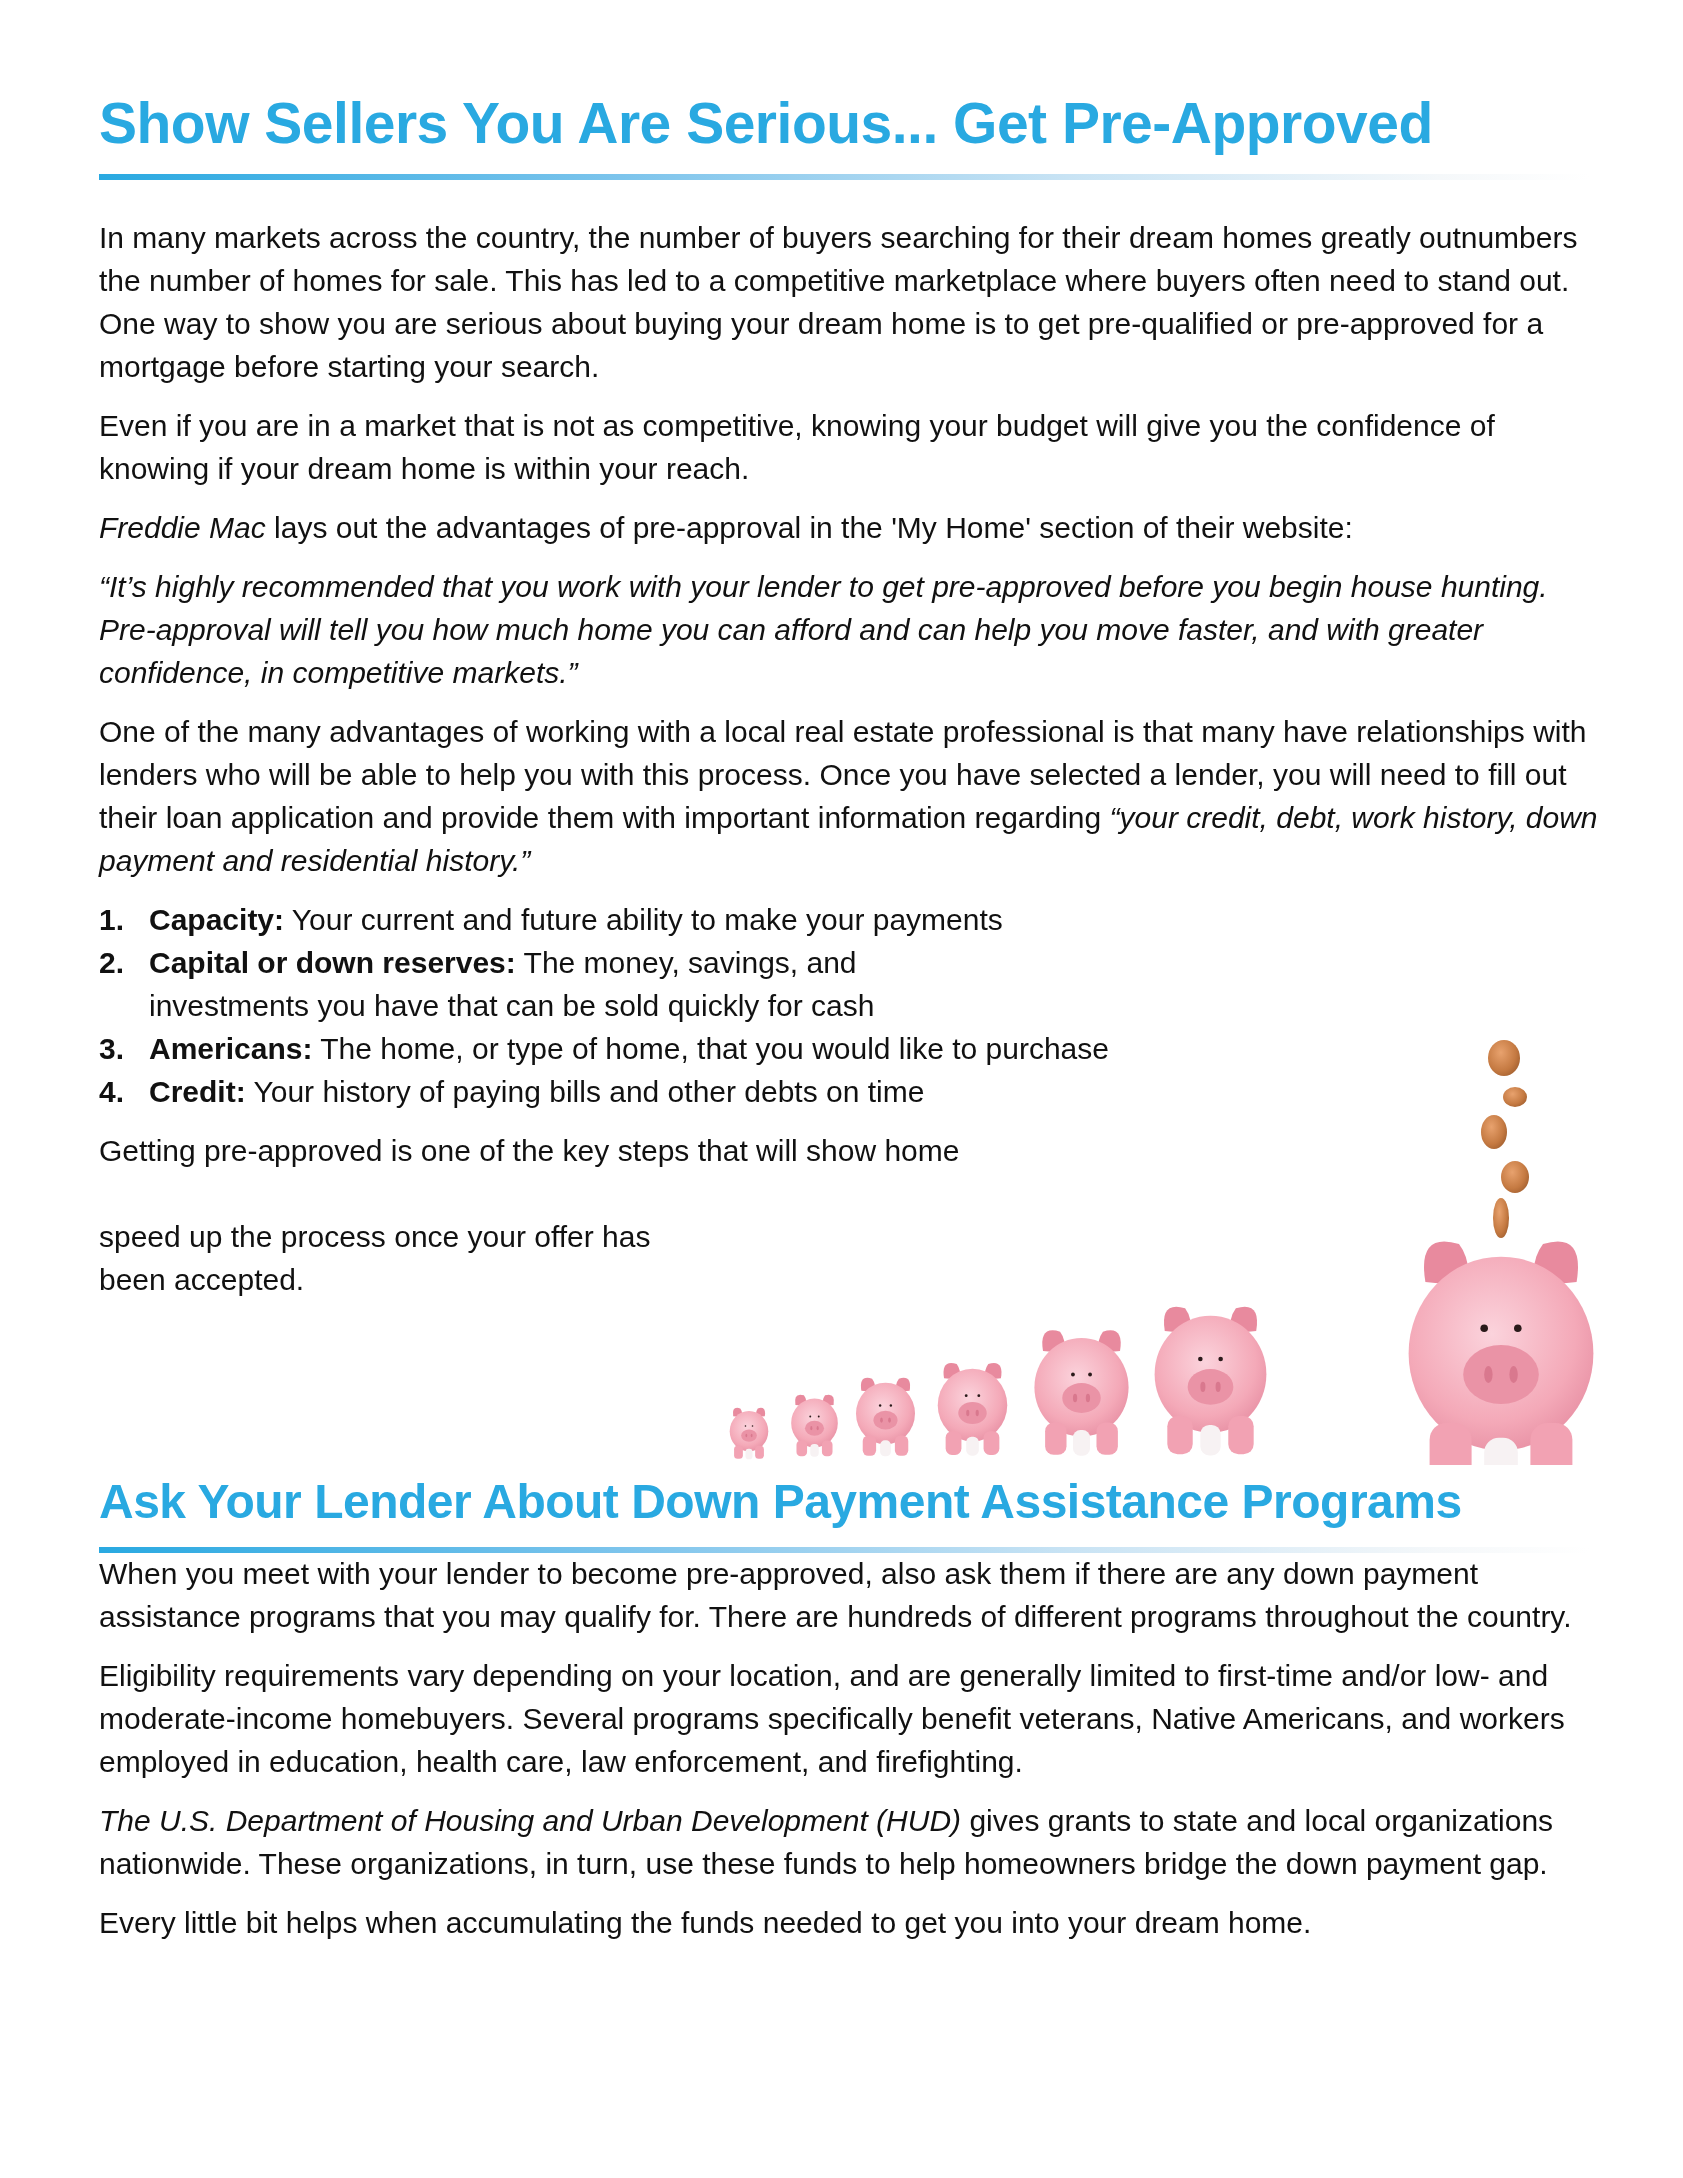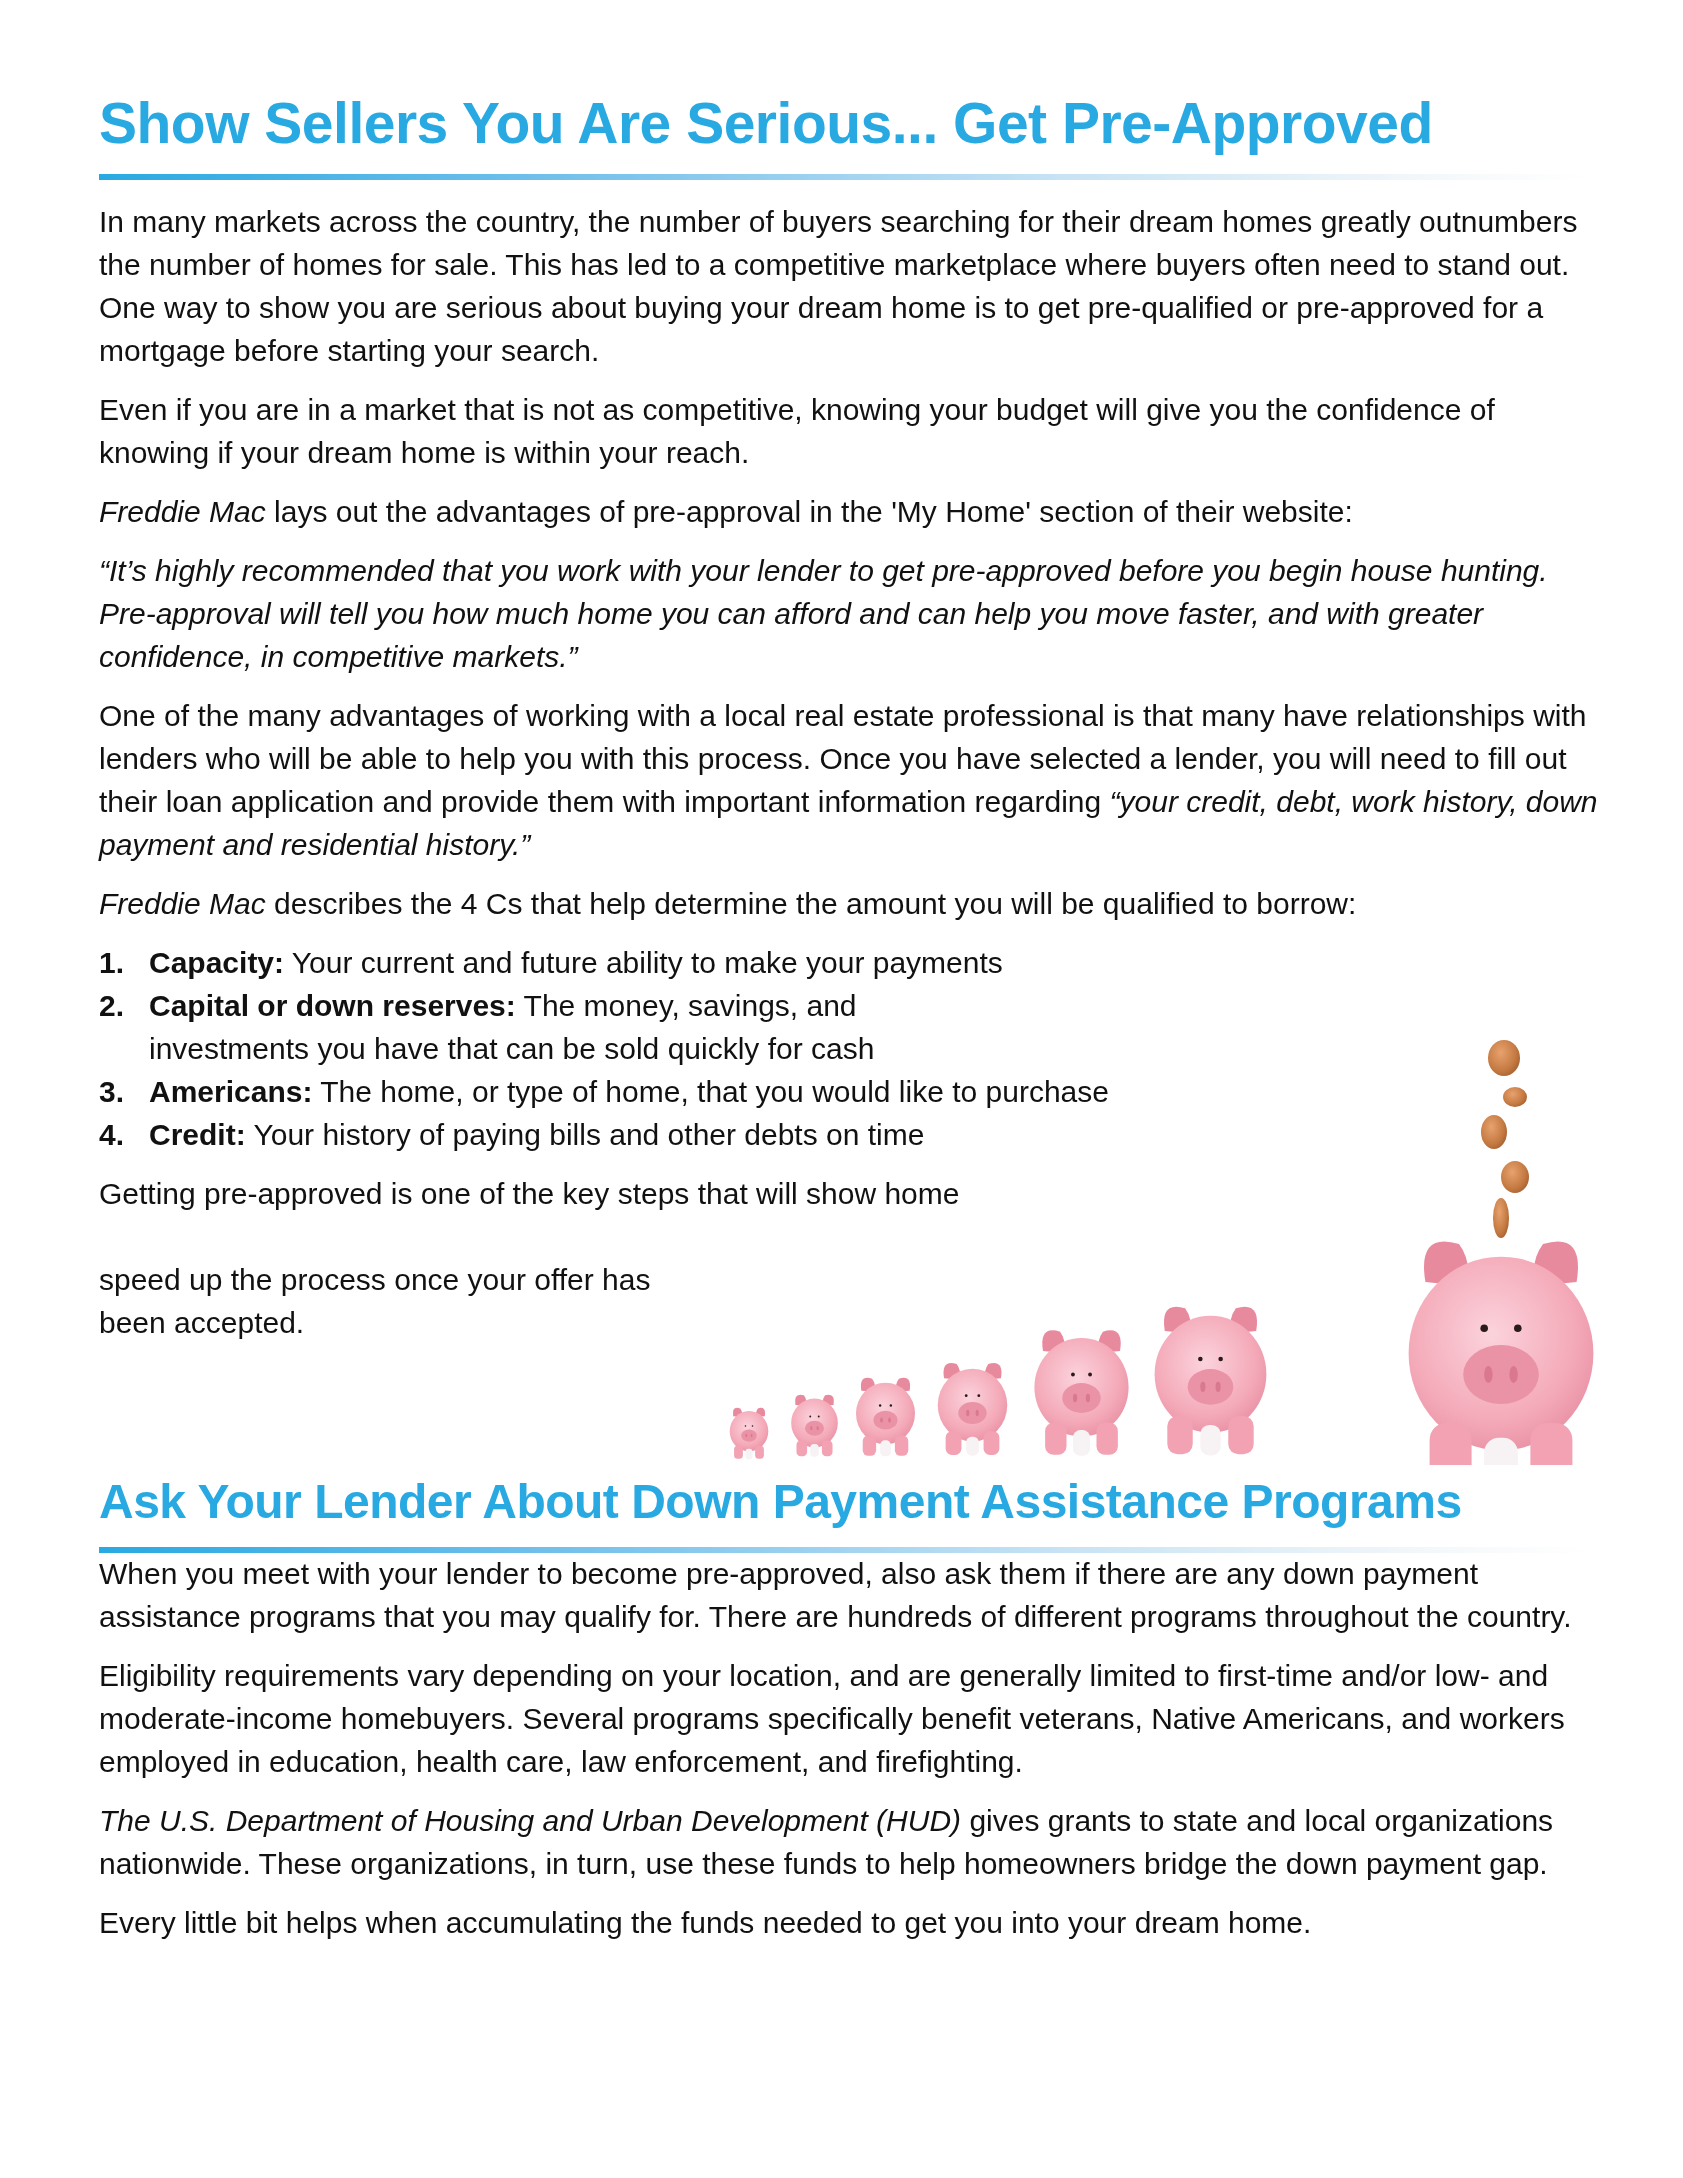--- a/index.html
+++ b/index.html
@@ -11,21 +11,21 @@
              color: #29a9e1; font-size: 54px; letter-spacing: -0.5px; white-space: nowrap; line-height: 1; }
   .heading.h1 { top: 95px; font-size: 57px; }
   .heading.h2 { top: 1478px; font-size: 48px; }
   .rule { position: absolute; left: 99px; width: 1490px; height: 6px;
           background: linear-gradient(to right, #29a9e1 0%, #7cc4ec 35%, #c8e3f4 65%, #f5f8fa 90%, #ffffff 100%); }
   .rule.r1 { top: 174px; }
   .rule.r2 { top: 1547px; }
 
   .body-text { position: absolute; left: 99px; width: 1505px; font-size: 30px; line-height: 43px; }
   .body-text p { margin: 0 0 16px 0; }
-  .block1 { top: 200px; }
+  .block1 { top: 216px; }
   .block2 { top: 1552px; }
 
   .it { font-style: italic; margin-top: 18px; }
   .b { font-weight: bold; }
 
   ol.cs { list-style: none; margin: 0 0 16px 0; padding: 0; }
   ol.cs li { position: relative; padding-left: 50px; width: 1089px; }
   ol.cs li .num { position: absolute; left: 0; top: 0; font-weight: bold; }
 
   .narrow { width: 990px; }
@@ -42,21 +42,20 @@
 
   <h1 class="heading h1">Show Sellers You Are Serious... Get Pre-Approved</h1>
   <div class="rule r1"></div>
 
   <div class="body-text block1">
     <p>In many markets across the country, the number of buyers searching for their dream homes greatly outnumbers the number of homes for sale. This has led to a competitive marketplace where buyers often need to stand out. One way to show you are serious about buying your dream home is to get pre-qualified or pre-approved for a mortgage before starting your search.</p>
     <p>Even if you are in a market that is not as competitive, knowing your budget will give you the confidence of knowing if your dream home is within your reach.</p>
     <p><span class="it">Freddie Mac</span><span> lays out the advantages of pre-approval in the 'My Home' section of their website:</span></p>
     <p class="it">“It’s highly recommended that you work with your lender to get pre-approved before you begin house hunting. Pre-approval will tell you how much home you can afford and can help you move faster, and with greater confidence, in competitive markets.”</p>
     <p><span>One of the many advantages of working with a local real estate professional is that many have relationships with lenders who will be able to help you with this process. Once you have selected a lender, you will need to fill out their loan application and provide them with important information regarding </span><span class="it">“your credit, debt, work history, down payment and residential history.”</span></p>
-    <p><span class="it">Freddie Mac</span><span> describes the 4 Cs that help determine the amount you will be qualified to borrow:</span></p>
 
     <ol class="cs">
       <li><span class="num">1.</span><span class="b">Capacity:</span><span> Your current and future ability to make your payments</span></li>
       <li style="width:752px"><span class="num">2.</span><span class="b">Capital or down reserves:</span><span> The money, savings, and investments you have that can be sold quickly for cash</span></li>
       <li><span class="num">3.</span><span class="b">Americans:</span><span> The home, or type of home, that you would like to purchase</span></li>
       <li><span class="num">4.</span><span class="b">Credit:</span><span> Your history of paying bills and other debts on time</span></li>
     </ol>
 
     <p class="narrow">
       <span>Getting pre-approved is one of the key steps that will show home</span><br>

